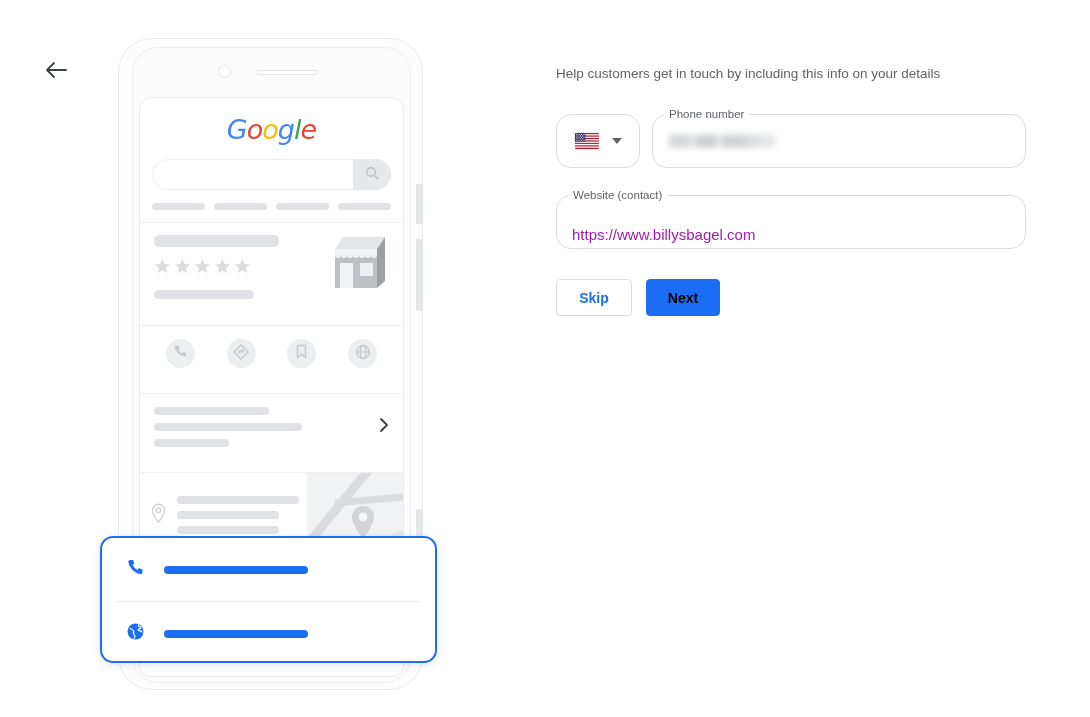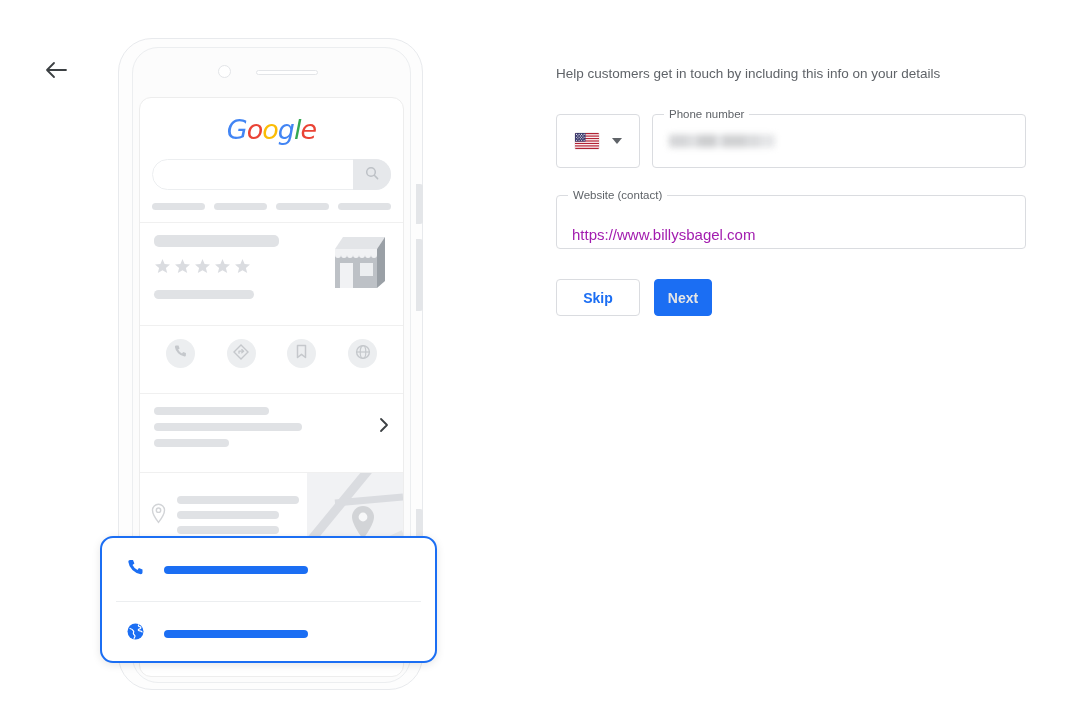--- a/index.html
+++ b/index.html
@@ -134,21 +134,21 @@
     font-family: "DejaVu Sans", sans-serif;
   }
   p.subtitle {
     margin: 23px 0 0 0; font-size: 13.5px; color: #5f6368; line-height: 20px;
   }
 
   .field-row { display: flex; gap: 12px; margin-top: 30px; }
 
   .outlined {
     position: relative;
-    border: 1px solid #dadce0; border-radius: 4px;
+    border: 1px solid #dadce0; border-radius: 15px;
     height: 54px;
     background: #fff;
   }
   .outlined > .notch {
     position: absolute; top: -7px; left: 11px;
     background: #fff; padding: 0 5px;
     font-size: 11.5px; color: #5f6368; line-height: 13px;
   }
   .outlined > .value {
     position: absolute; left: 15px; top: 50%; transform: translateY(-50%);
@@ -168,22 +168,22 @@
   }
 
   .website-field { margin-top: 27px; }
 
   .btn-row { display: flex; gap: 14px; margin-top: 30px; }
   .btn {
     height: 37px; border-radius: 4px; font-size: 14px; font-weight: 700;
     display: flex; align-items: center; justify-content: center; cursor: pointer;
     font-family: "Liberation Sans", sans-serif;
   }
-  .btn-skip { width: 84px; background: #fff; border: 1px solid #dadce0; color: #1b6ef3; }
-  .btn-next { width: 58px; background: #1b6ef3; border: 1px solid #1b6ef3; color: #e5e5e5; }
+  .btn-skip { width: 76px; background: #fff; border: 1px solid #dadce0; color: #1b6ef3; }
+  .btn-next { width: 74px; background: #1b6ef3; border: 1px solid #1b6ef3; color: #000000; }
 </style>
 </head>
 <body>
 
 <div id="root">
 
   <div class="back-arrow">
     <span>
       <svg width="22" height="18" viewBox="0 0 22 18">
         <path d="M9 2 L2 9 L9 16 M2 9 L21 9" fill="none" stroke="#3c4043" stroke-width="1.8" stroke-linecap="round" stroke-linejoin="round"></path>

